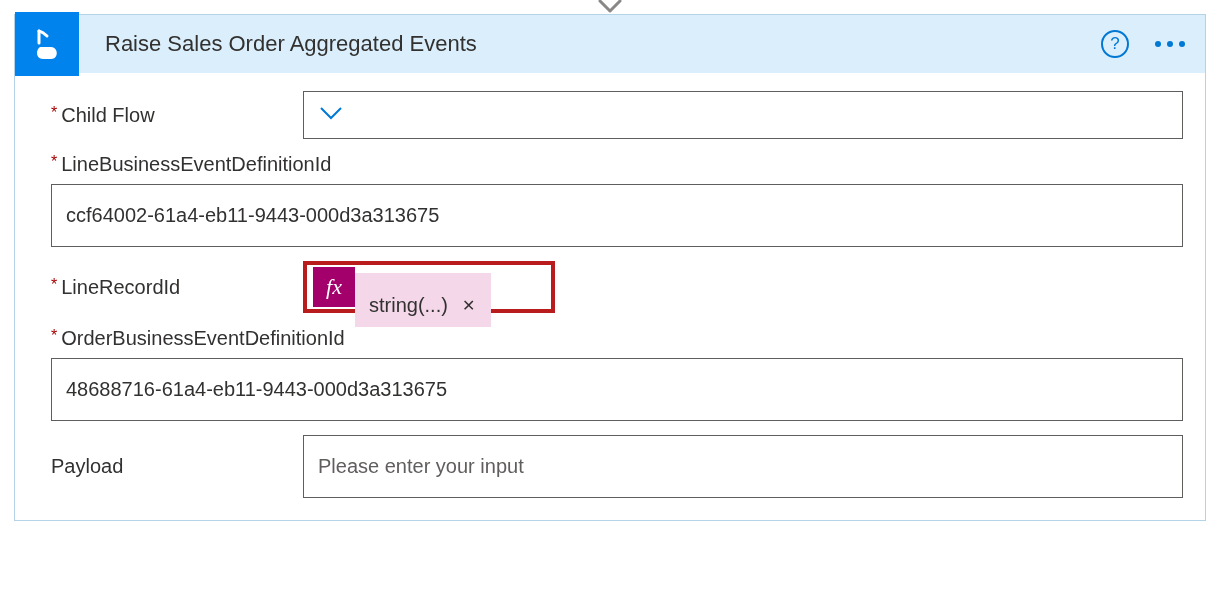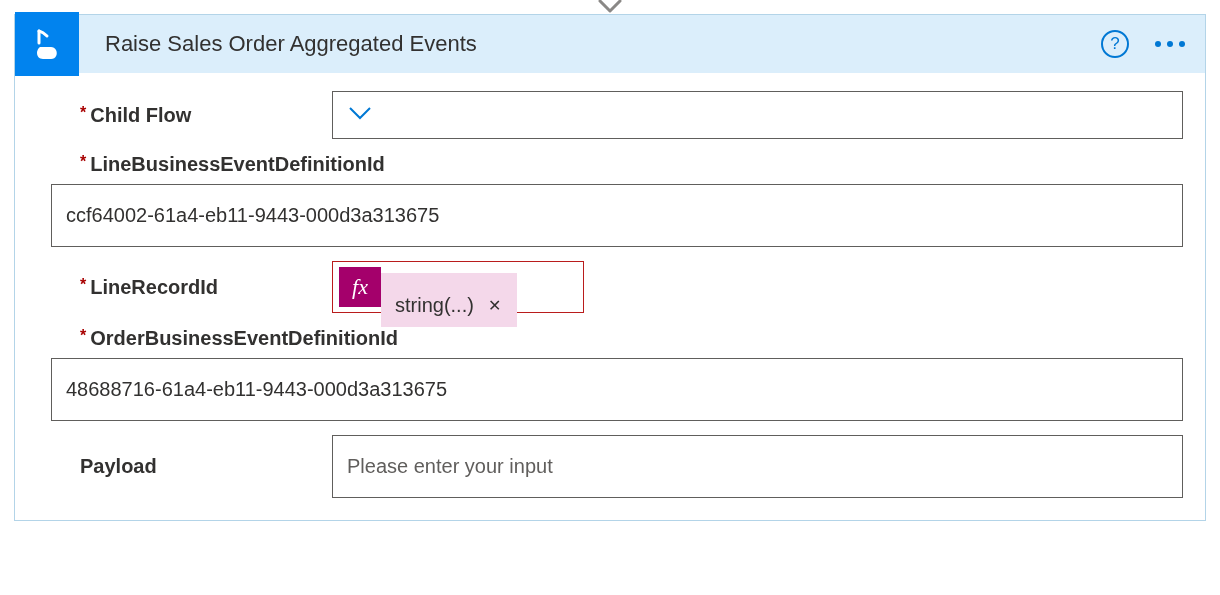--- a/index.html
+++ b/index.html
@@ -85,23 +85,22 @@
       margin-bottom: 14px;
     }
     .field-row.stacked {
       display: block;
       margin-bottom: 14px;
     }
     .field-label {
       width: 252px;
       font-size: 20px;
       color: #323130;
-      font-weight: 700;
+      font-weight: 400;
       flex-shrink: 0;
-      margin-left: 29px;
     }
     .field-label.stacked-label {
       width: auto;
       margin-bottom: 6px;
       display: block;
     }
     .required-ast {
       color: #a80000;
       font-size: 16px;
       vertical-align: top;
@@ -138,21 +137,21 @@
       color: #323130;
       width: 100%;
     }
     .text-input.placeholder {
       color: #605e5c;
     }
     .text-input.full-width {
       width: calc(100% - 0px);
     }
     .expression-input {
-      border: 1px solid #b91c1c;
+      border: 4px solid #b91c1c;
       height: 52px;
       display: flex;
       align-items: center;
       padding: 6px;
       background: #ffffff;
       width: 252px;
     }
     .fx-badge {
       background: #a4006b;
       color: #ffffff;

